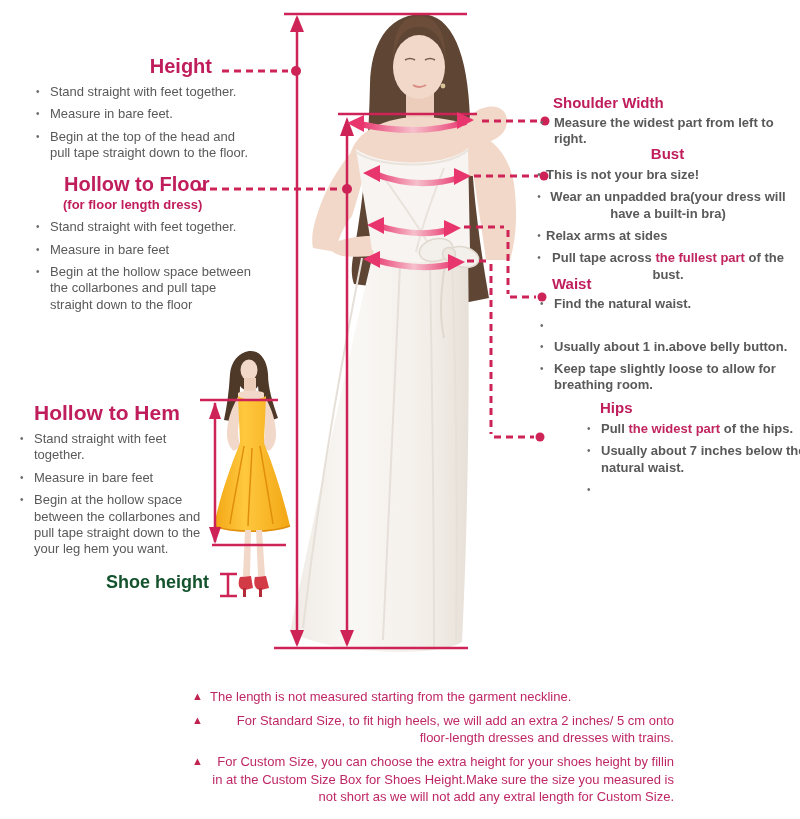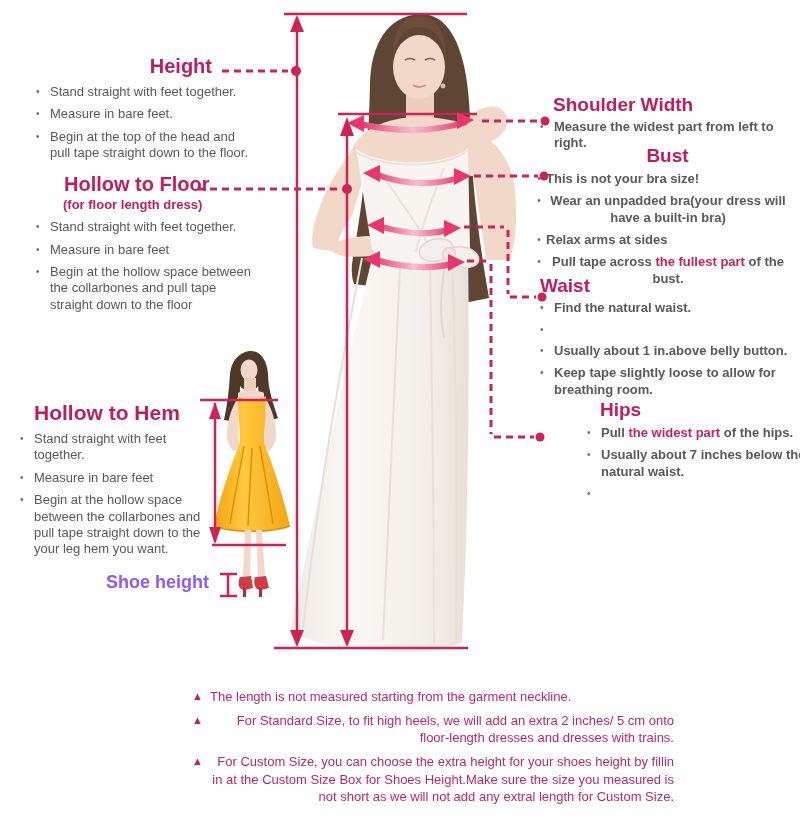--- a/index.html
+++ b/index.html
@@ -4,29 +4,29 @@
 <style>
   html,body{margin:0;padding:0;background:#fff;}
   #canvas{
     position:relative;width:800px;height:819px;background:#ffffff;
     font-family:"Liberation Sans","DejaVu Sans",sans-serif;overflow:hidden;
   }
   svg{position:absolute;left:0;top:0;}
   .sec{position:absolute;}
   .sec-title{color:#C01D5C;font-weight:700;line-height:1.05;}
   .t-left{font-size:20px;}
-  .t-right{font-size:19px;}
+  .t-right{font-size:15px;}
   .sub-title{color:#C01D5C;font-weight:700;font-size:13px;line-height:1.1;margin-top:3px;}
   .bullets{margin-top:7px;}
   .bullet-item{display:flex;margin-bottom:6px;line-height:1.26;color:#595959;}
   .bullet-item .marker{width:14px;flex:none;color:#6a6a6a;font-size:10px;padding-top:2px;}
   .left-col .bullet-item .itext{font-size:13px;}
   .right-col .bullet-item .itext{font-size:13px;font-weight:bold;}
   .hl{color:#C0255F;}
-  #shoe-height-label{position:absolute;left:106px;top:572px;color:#8b5cf6;
+  #shoe-height-label{position:absolute;left:106px;top:572px;color:#14532d;
     font-weight:700;font-size:18px;}
   #notes{position:absolute;left:192px;top:688px;width:482px;}
   .note-item{display:flex;margin-bottom:7px;line-height:1.32;}
   .note-item .marker{width:18px;flex:none;color:#C2224E;font-size:11px;padding-top:1px;}
   .note-item .itext{color:#BE2765;font-size:13px;text-align:right;}
 </style>
 </head>
 <body>
 
 <div id="canvas">
@@ -279,21 +279,21 @@
           <span class="itext">Relax arms at sides</span>
         </div>
         <div class="bullet-item">
           <span class="marker">•</span>
           <span class="itext"><span>Pull tape across </span><span class="hl">the fullest part</span><span> of the bust.</span></span>
         </div>
       </div>
   </div>
 
   <div class="sec right-col" id="sec-waist" style="left:540px;top:276px;width:258px;">
-    <div class="sec-title t-right" style="">Waist</div>
+    <div class="sec-title t-right" style="margin-left:12px;">Waist</div>
     <div class="bullets" style="margin-top:4px;">
         <div class="bullet-item">
           <span class="marker">•</span>
           <span class="itext">Find the natural waist.</span>
         </div>
         <div class="bullet-item">
           <span class="marker">•</span>
         </div>
         <div class="bullet-item">
           <span class="marker">•</span>

